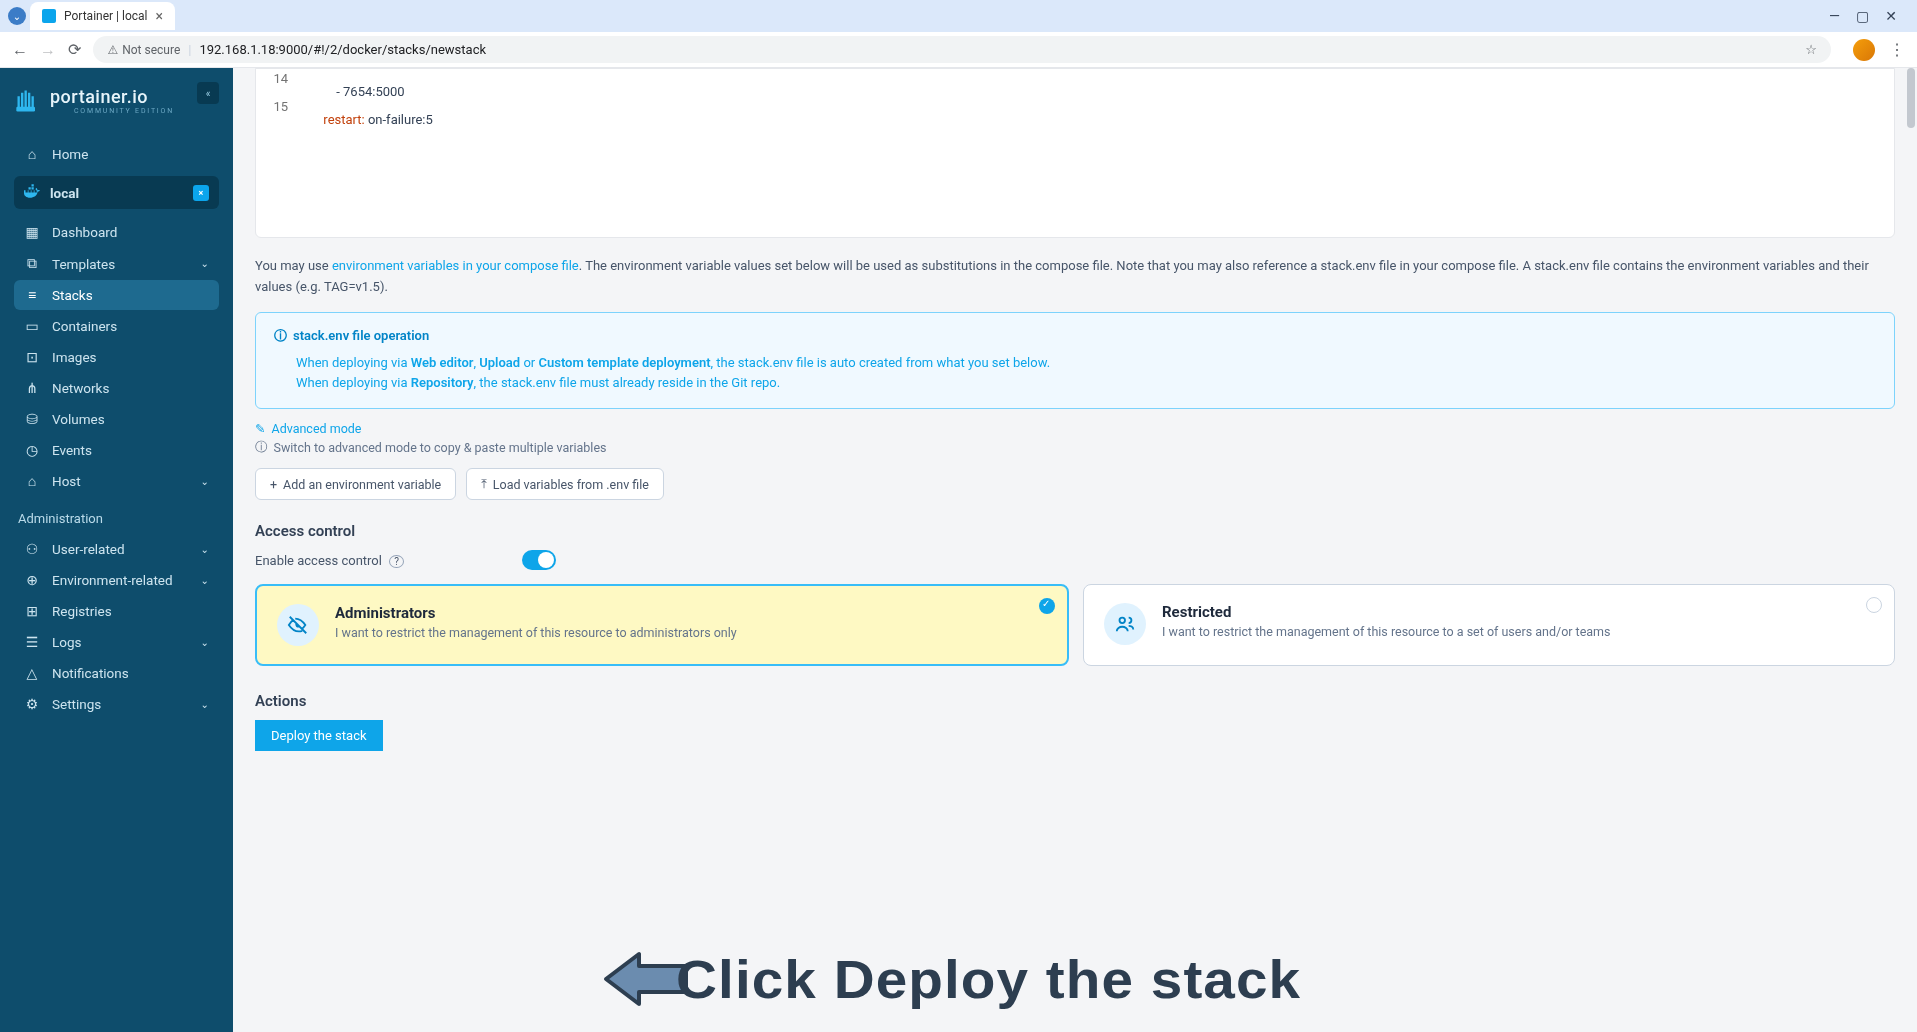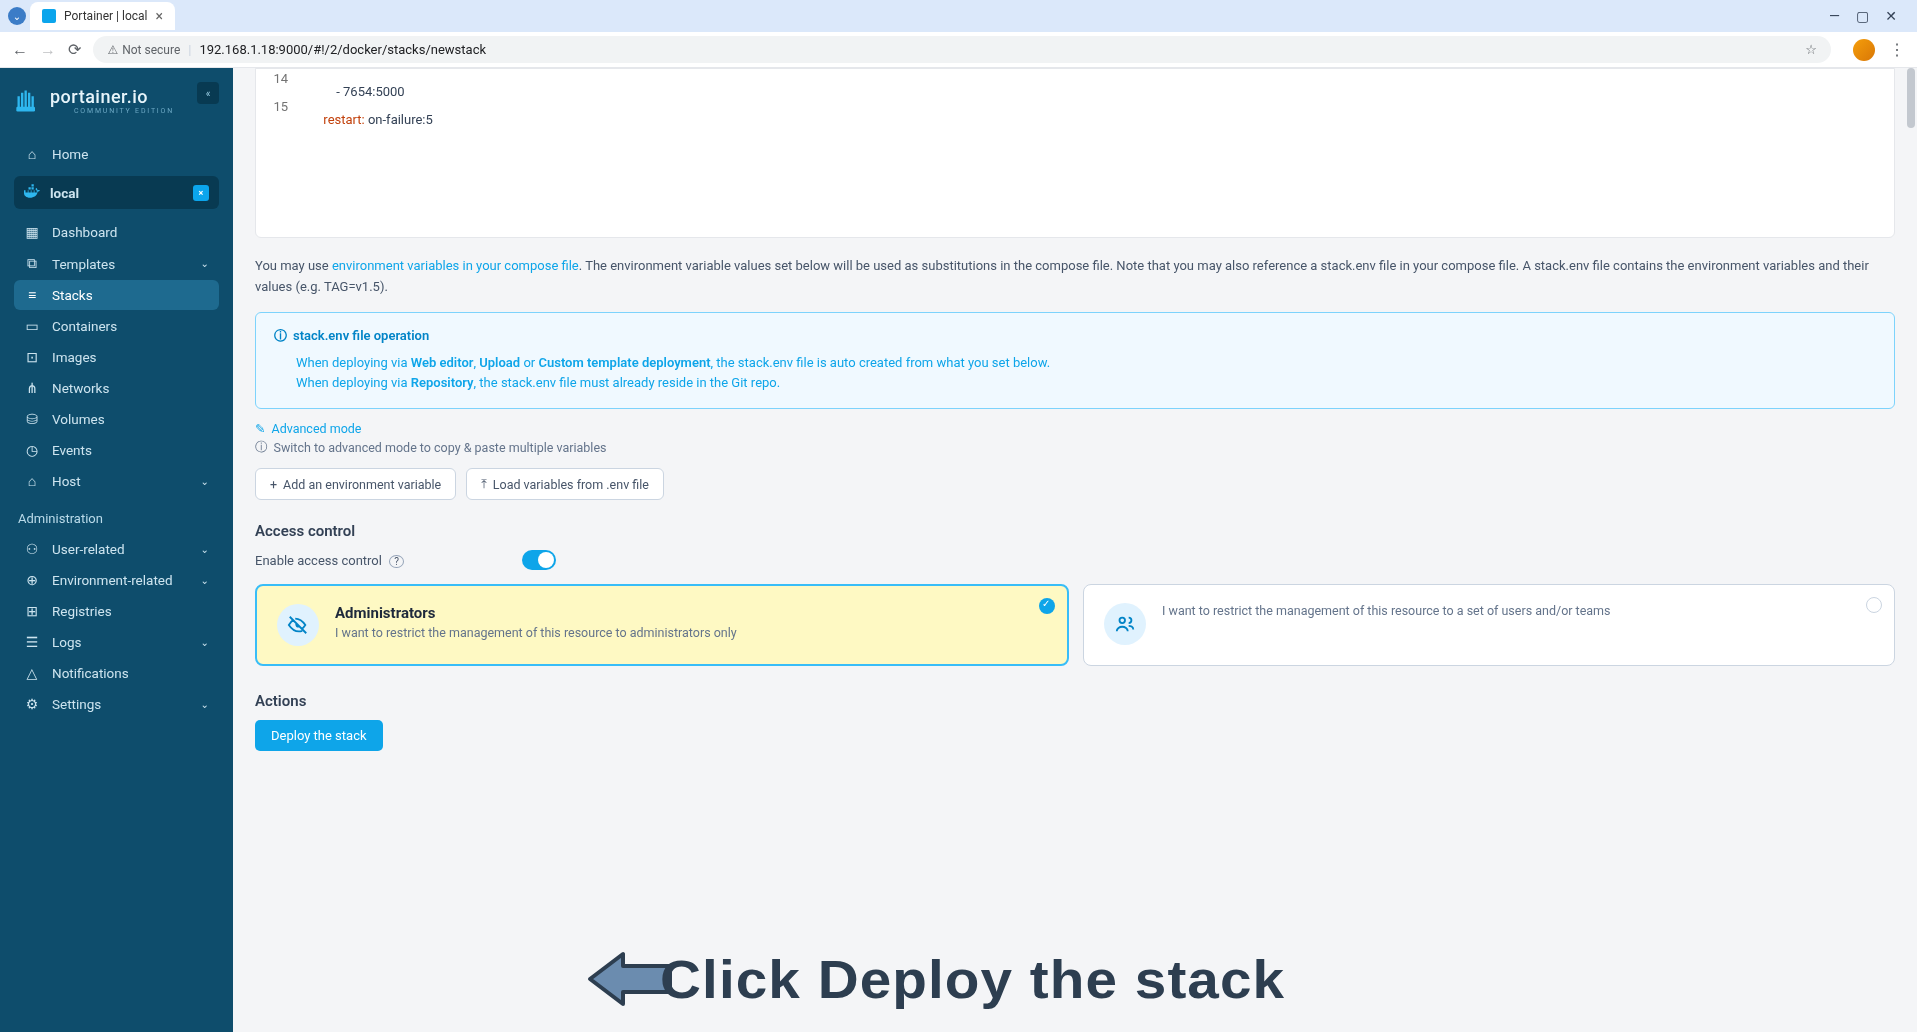--- a/index.html
+++ b/index.html
@@ -72,24 +72,24 @@
 .card { flex: 1; border: 1px solid #cbd5e1; background: #fff; border-radius: 8px; padding: 18px 20px; display: flex; gap: 16px; align-items: flex-start; position: relative; cursor: pointer; }
 .card.selected { border: 2px solid #38bdf8; background: #fef9c3; }
 .card-icon { width: 42px; height: 42px; background: #e0f2fe; border-radius: 50%; display: flex; align-items: center; justify-content: center; color: #0284c7; font-size: 20px; }
 .card-body h4 { font-size: 15px; color: #1e293b; font-weight: 700; margin-bottom: 3px; }
 .card-body p { font-size: 12.5px; color: #64748b; }
 .card-check { position: absolute; top: 12px; right: 12px; width: 16px; height: 16px; border-radius: 50%; }
 .card.selected .card-check { background: #0ea5e9; }
 .card.selected .card-check::after { content: '✓'; color: #fff; font-size: 10px; position: absolute; left: 3px; top: 0; }
 .card:not(.selected) .card-check { border: 1.5px solid #cbd5e1; }
 
-.btn-primary { background: #0ea5e9; color: #fff; border: none; border-radius: 5px; padding: 8px 16px; font-size: 13px; cursor: pointer; }
-
-
-.annotation { position: absolute; left: 352px; bottom: 18px; display: flex; align-items: center; pointer-events: none; }
+.btn-primary { background: #0ea5e9; color: #fff; border: none; border-radius: 0; padding: 8px 16px; font-size: 13px; cursor: pointer; }
+
+
+.annotation { position: absolute; left: 368px; bottom: 18px; display: flex; align-items: center; pointer-events: none; }
 .arrow-svg { width: 90px; height: 70px; }
 .ann-text { font-family: Arial, sans-serif; font-size: 54px; font-weight: 900; color: #2d3e50; letter-spacing: 1px; white-space: nowrap; transform: scaleX(1.05); }
 </style>
 </head>
 <body>
 
 <div class="browser-chrome">
   <div class="tab-bar">
     <div class="tab-control">⌄</div>
     <div class="tab">
@@ -308,20 +308,21 @@
         <div class="card-check"></div>
       </div>
       <div class="card">
         <div class="card-icon">
           <svg width="22" height="22" viewBox="0 0 24 24" fill="none" stroke="currentColor" stroke-width="2">
               <circle cx="9" cy="8" r="3"></circle>
               <path d="M3 20c0-3 3-5 6-5s6 2 6 5M16 14c2 0 5 1 5 4M16 11a3 3 0 100-6"></path>
             </svg>
         </div>
         <div class="card-body">
+          <h4>Restricted</h4>
           <p>I want to restrict the management of this resource to a set of users and/or teams</p>
         </div>
         <div class="card-check"></div>
       </div>
     </div>
 
     
     <div class="section-head">Actions</div>
     <button class="btn-primary">Deploy the stack</button>
 

